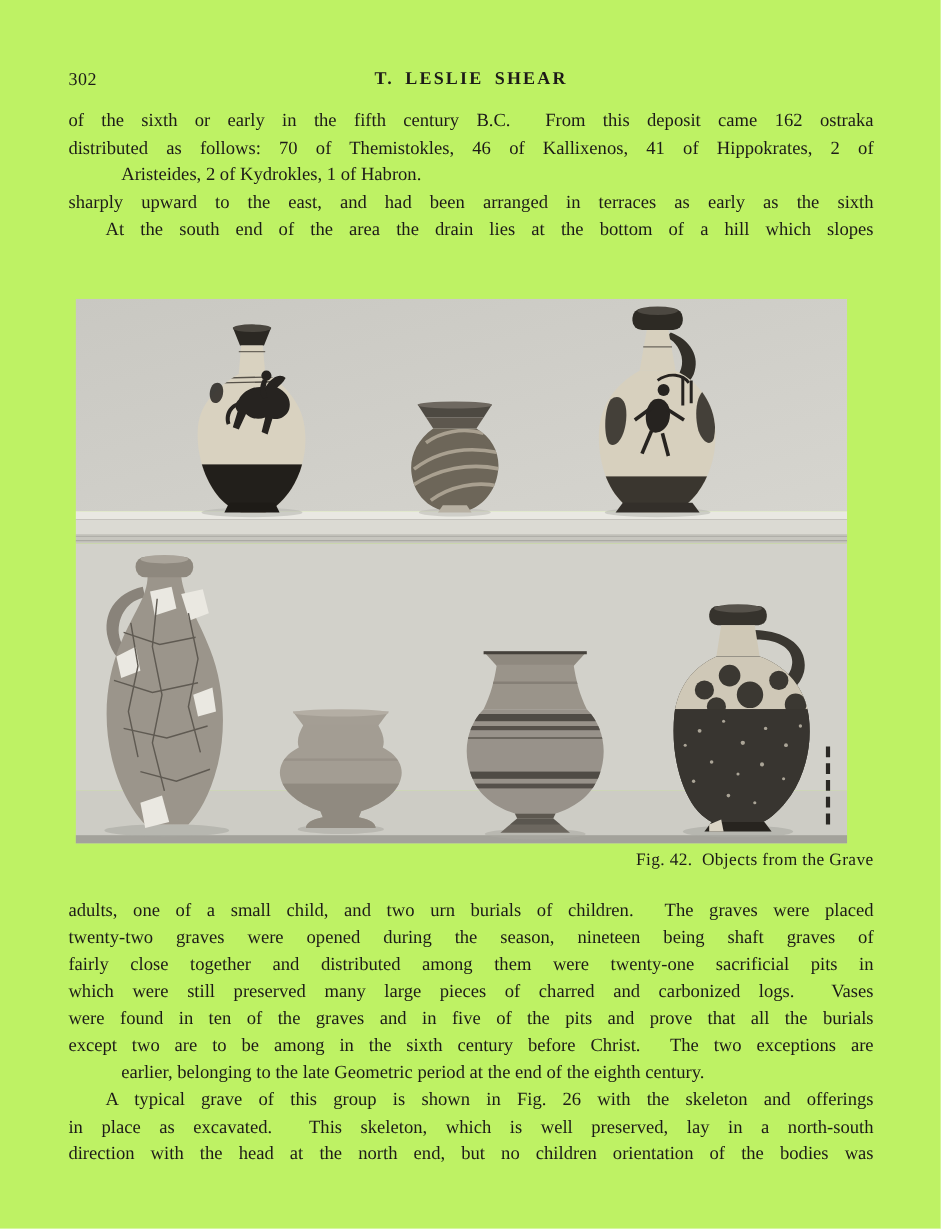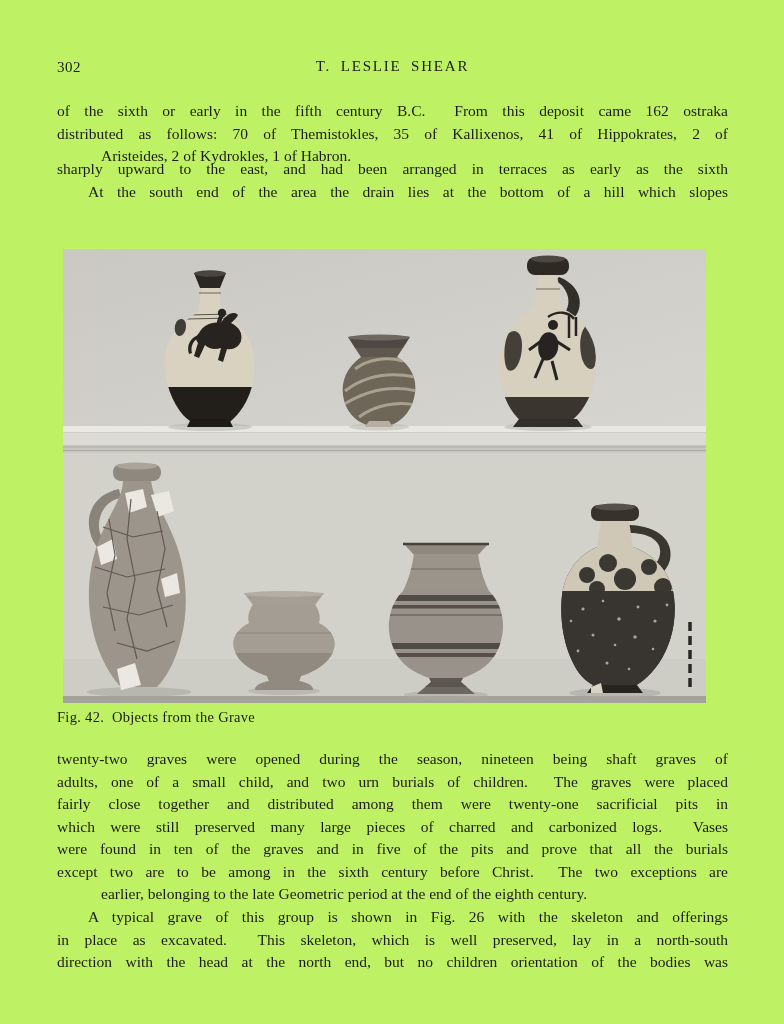--- a/index.html
+++ b/index.html
@@ -3,45 +3,45 @@
 <meta charset="utf-8">
 <style>
   html,body { margin:0; padding:0; background:#ffffff; }
   .page {
     position:relative; width:784px; height:1024px;
     background:#bef264; overflow:hidden;
     font-family:"Liberation Serif", serif; color:#1d1b18;
   }
   .runhead { position:absolute; top:58px; left:57px; width:671px; height:22px; font-size:15px; }
   .pageno  { position:absolute; left:0; top:1px; font-size:15px; letter-spacing:.5px; }
-  .title   { text-align:center; font-size:15px; letter-spacing:1.8px; word-spacing:4px; }
+  .title   { text-align:center; font-size:15px; letter-spacing:1.8px; word-spacing:4px;font-weight:bold; }
   .para { position:absolute; left:57px; width:671px; font-size:15.5px; line-height:22.5px; }
   .line { white-space:pre-wrap; text-align:justify; text-align-last:justify; text-justify:inter-word; }
   .line.last   { text-align-last:left;margin-left:44px; }
   .line.indent { text-indent:31px; }
-  #p1 { top:100px; }  #p2 { top:158px; }
+  #p1 { top:90px; }  #p2 { top:158px; }
   #p3 { top:748px; } #p4 { top:906px; }
   .figure  { position:absolute; left:63px; top:249px; width:643px; height:454px; }
   .figure svg { display:block; }
-  .caption { position:absolute; top:709px; left:57px; width:671px; text-align:left;
+  .caption { position:absolute; top:709px; left:57px; width:671px; text-align:right;
              font-size:14.5px; white-space:pre; letter-spacing:.3px; }
 </style>
 </head>
 <body>
 
 <div class="page">
 
   <div class="runhead">
     <span class="pageno">302</span>
     <div class="title">T. LESLIE SHEAR</div>
   </div>
 
   <div class="para" id="p1">
       <div class="line">of the sixth or early in the fifth century B.C.  From this deposit came 162 ostraka</div>
-      <div class="line">distributed as follows: 70 of Themistokles, 35 of Kallixenos, 41 of Hippokrates, 2 of</div>
+      <div class="line">distributed as follows: 70 of Themistokles, 46 of Kallixenos, 41 of Hippokrates, 2 of</div>
       <div class="line last">Aristeides, 2 of Kydrokles, 1 of Habron.</div>
     </div>
   <div class="para" id="p2">
       <div class="line">sharply upward to the east, and had been arranged in terraces as early as the sixth</div>
       <div class="line indent">At the south end of the area the drain lies at the bottom of a hill which slopes</div>
     </div>
 
   <div class="figure">
     <svg width="643" height="454" viewBox="0 0 643 454" xmlns="http://www.w3.org/2000/svg">
       <defs>
@@ -242,22 +242,22 @@
         <path d="M528,438 L538,434 L540,444 L528,444 Z" fill="#d9d3c4"></path>
       </g>
 
       <line x1="627" y1="373" x2="627" y2="441" stroke="#2a2824" stroke-width="3.5" stroke-dasharray="9 5"></line>
     </svg>
   </div>
 
   <div class="caption">Fig. 42.  Objects from the Grave</div>
 
   <div class="para" id="p3">
+      <div class="line">adults, one of a small child, and two urn burials of children.  The graves were placed</div>
       <div class="line">twenty-two graves were opened during the season, nineteen being shaft graves of</div>
-      <div class="line">adults, one of a small child, and two urn burials of children.  The graves were placed</div>
       <div class="line">fairly close together and distributed among them were twenty-one sacrificial pits in</div>
       <div class="line">which were still preserved many large pieces of charred and carbonized logs.  Vases</div>
       <div class="line">were found in ten of the graves and in five of the pits and prove that all the burials</div>
       <div class="line">except two are to be among in the sixth century before Christ.  The two exceptions are</div>
       <div class="line last">earlier, belonging to the late Geometric period at the end of the eighth century.</div>
     </div>
   <div class="para" id="p4">
       <div class="line indent">A typical grave of this group is shown in Fig. 26 with the skeleton and offerings</div>
       <div class="line">in place as excavated.  This skeleton, which is well preserved, lay in a north-south</div>
       <div class="line">direction with the head at the north end, but no children orientation of the bodies was</div>

